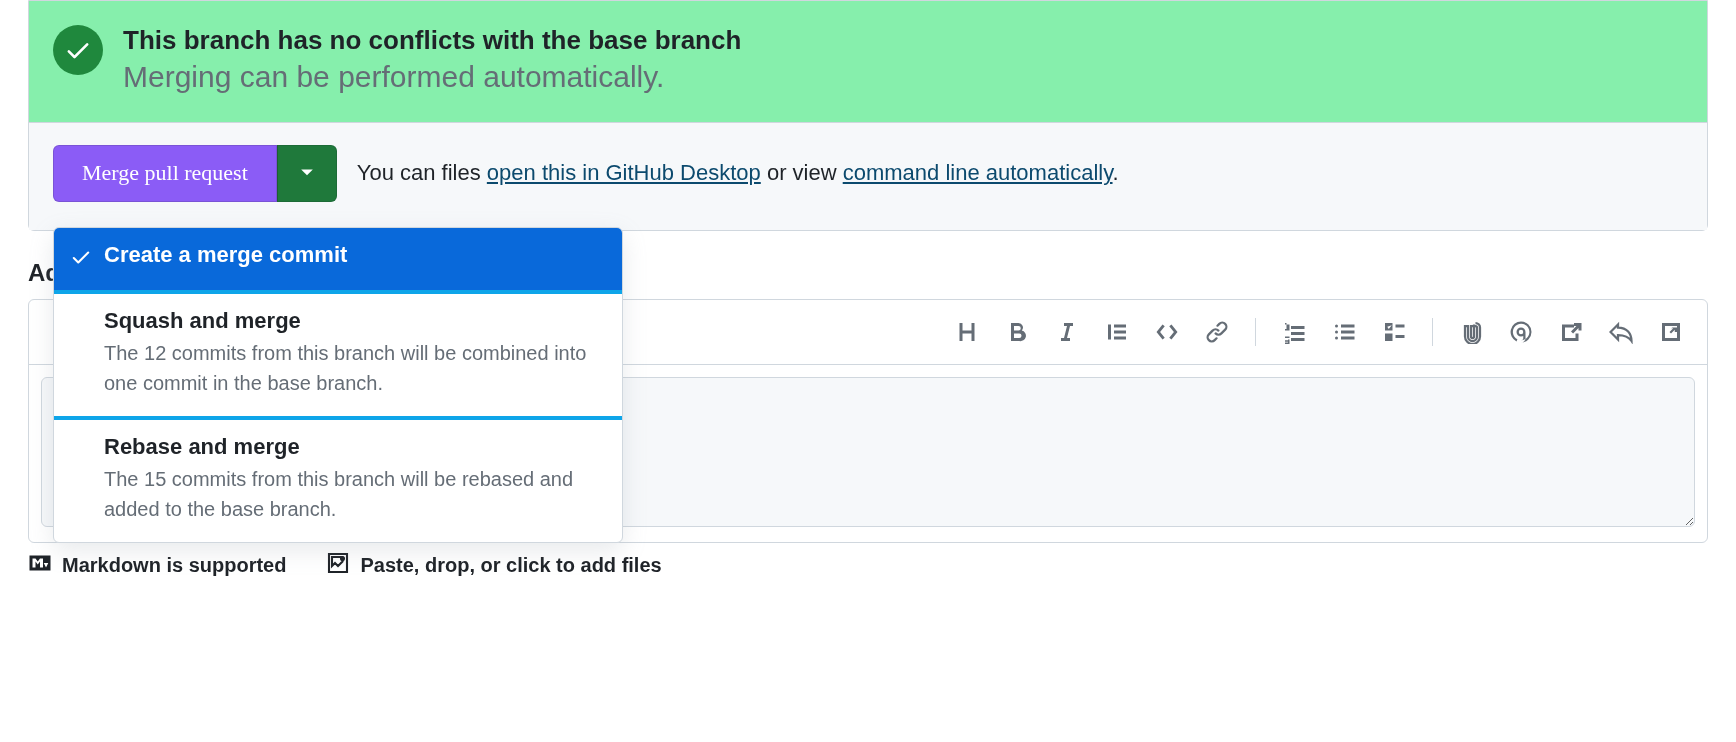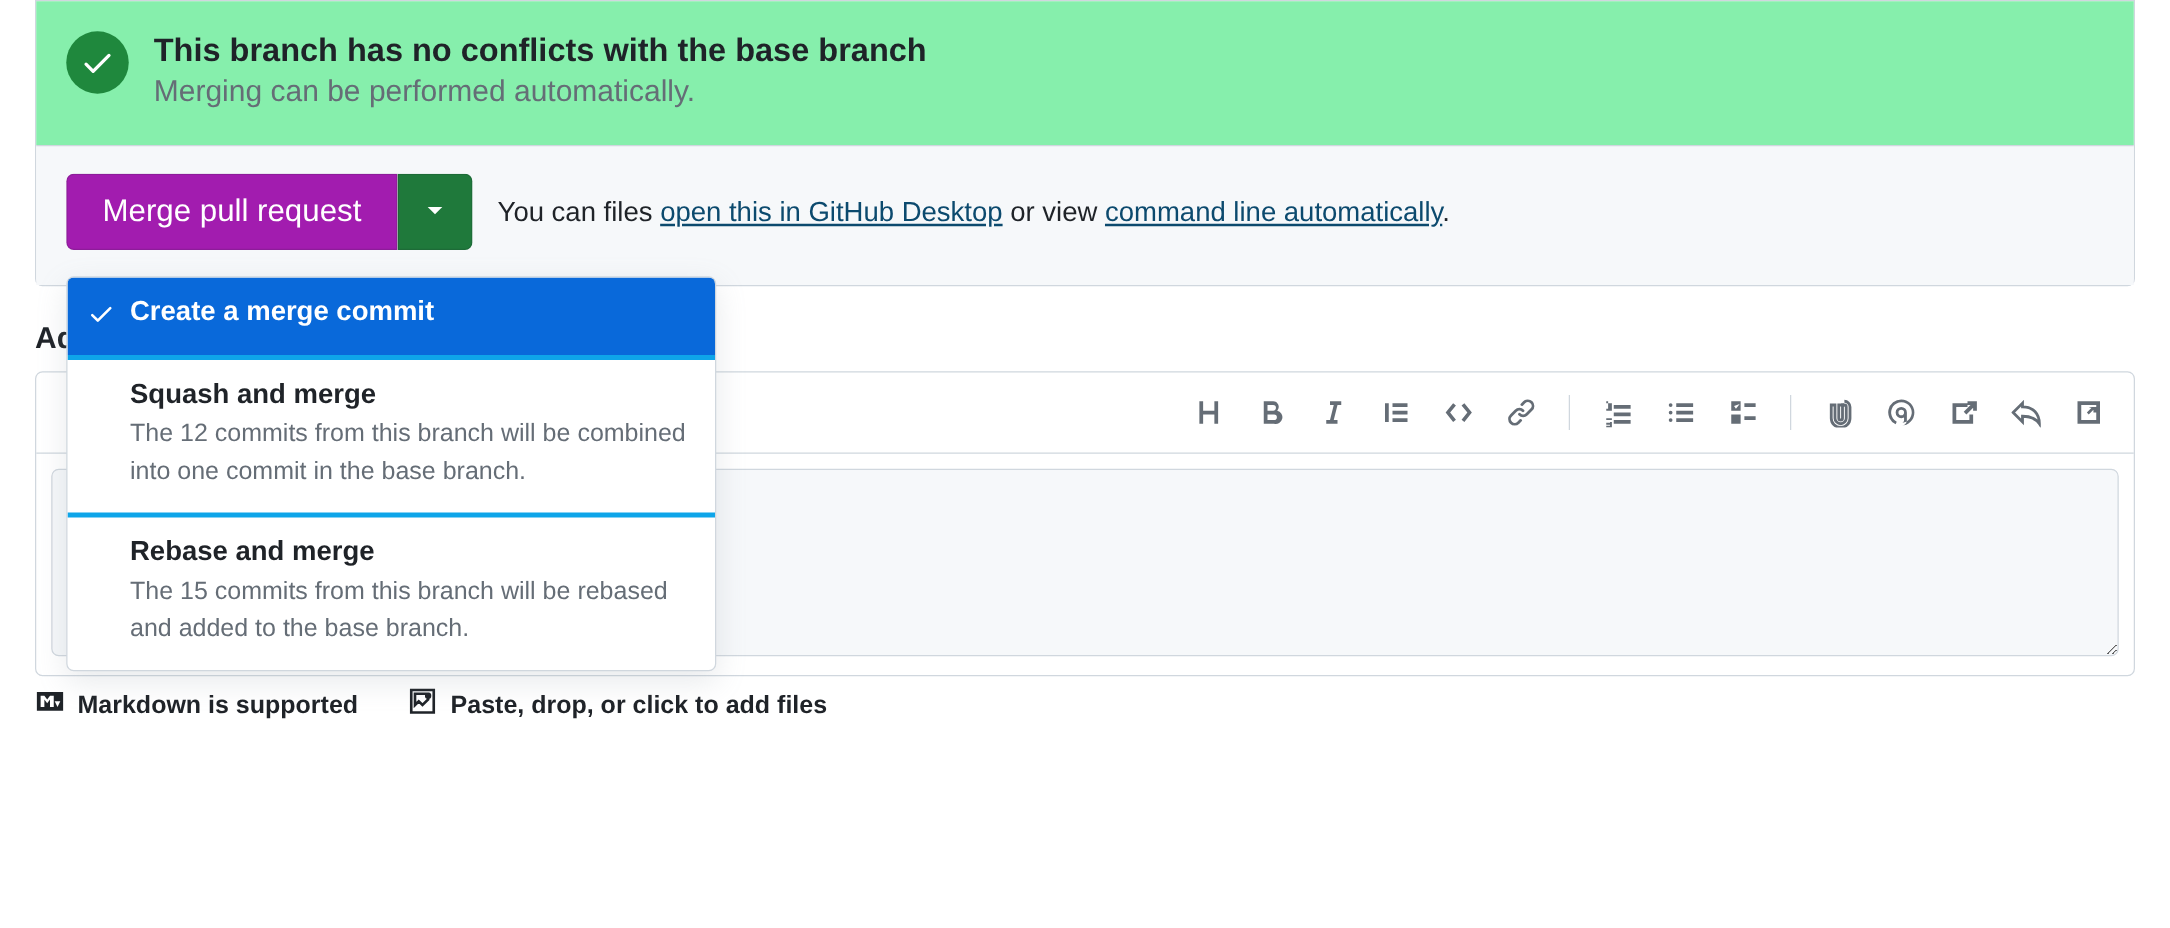--- a/index.html
+++ b/index.html
@@ -34,46 +34,47 @@
       margin-right: 20px;
     }
     .status-icon svg { width: 28px; height: 28px; }
     .status-text h3 {
       font-size: 26px;
       font-weight: 600;
       color: #1f2328;
       margin-bottom: 4px;
     }
     .status-text p {
-      font-size: 24px;
+      font-size: 30px;
       color: #656d76;
     }
     .merge-actions {
       display: flex;
       align-items: center;
       padding: 22px 24px 28px 24px;
       border-top: 1px solid #d0d7de;
       background: #f6f8fa;
       position: relative;
     }
     .merge-btn-group {
       display: flex;
       margin-right: 20px;
       position: relative;
     }
     .merge-btn {
-      background: #a21caf;
+      background: #8b5cf6;
       color: #ffffff;
       border: 1px solid rgba(27,31,36,0.15);
       border-radius: 6px 0 0 6px;
       padding: 12px 28px;
-      font-size: 25px;
+      font-size: 22px;
       font-weight: 500;
       cursor: pointer;
       line-height: 1.4;
+      font-family: Liberation Serif, serif;
     }
     .merge-dropdown-btn {
       background: #1f793b;
       color: #ffffff;
       border: 1px solid rgba(27,31,36,0.15);
       border-left: 1px solid rgba(27,31,36,0.3);
       border-radius: 0 6px 6px 0;
       padding: 12px 22px;
       cursor: pointer;
       display: flex;
@@ -86,21 +87,21 @@
       color: #1f2328;
     }
     .merge-hint a {
       color: #0c4a6e;
       text-decoration: underline;
     }
     .dropdown {
       position: absolute;
       top: 82px;
       left: 0;
-      width: 520px;
+      width: 570px;
       background: #ffffff;
       border: 1px solid #d0d7de;
       border-radius: 6px;
       box-shadow: 0 8px 24px rgba(140,149,159,0.2);
       z-index: 100;
       overflow: hidden;
     }
     .dropdown-item {
       padding: 14px 20px 18px 50px;
       border-top: 4px solid #0ea5e9;

